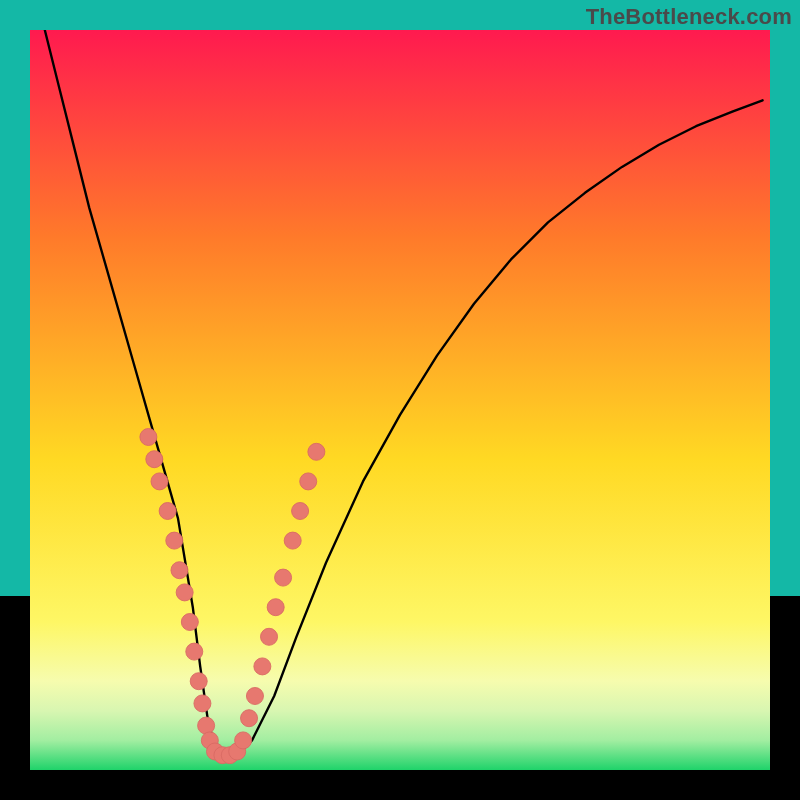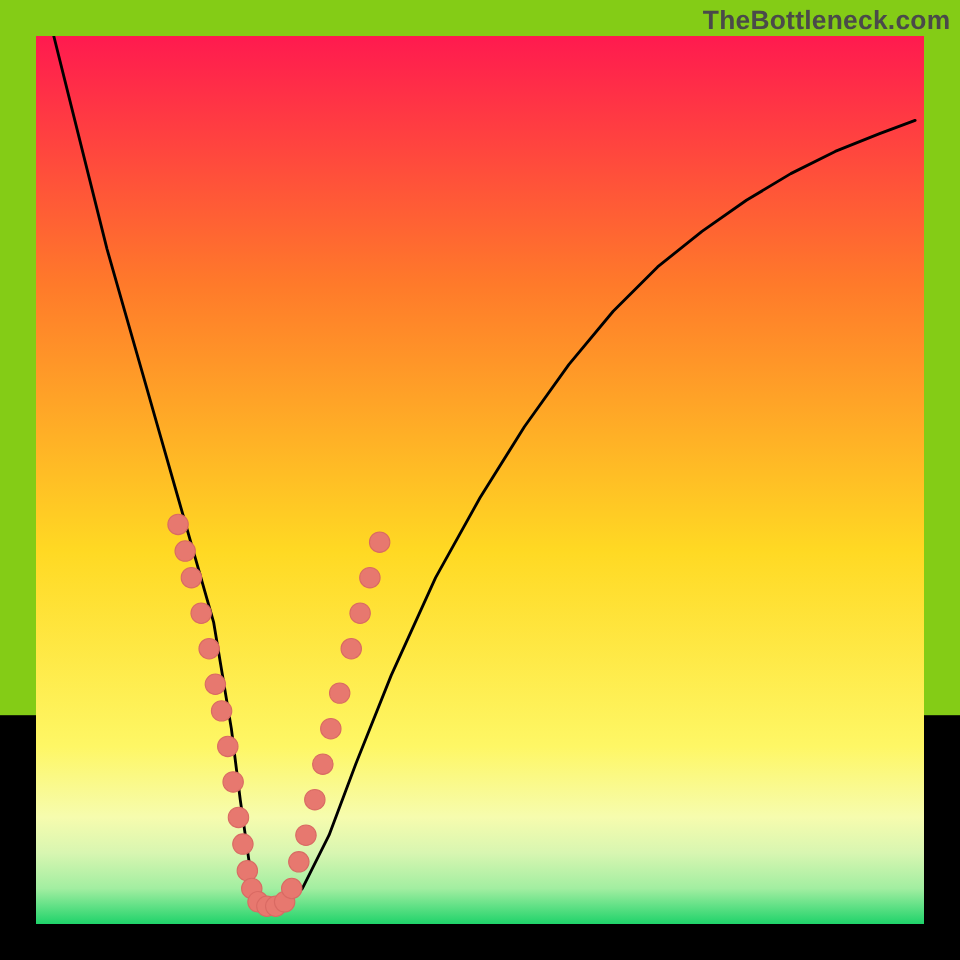--- a/index.html
+++ b/index.html
@@ -10,21 +10,21 @@
     overflow: hidden;
     background: #000;
     font-family: Arial, Helvetica, sans-serif;
   }
   .frame {
     position: absolute;
     top: 0;
     left: 0;
     width: 800px;
     height: 596px;
-    background: #84cc16;
+    background: #14b8a6;
   }
   .plot-area {
     position: absolute;
     top: 30px;
     left: 30px;
     width: 740px;
     height: 740px;
     overflow: hidden;
   }
   .gradient {

